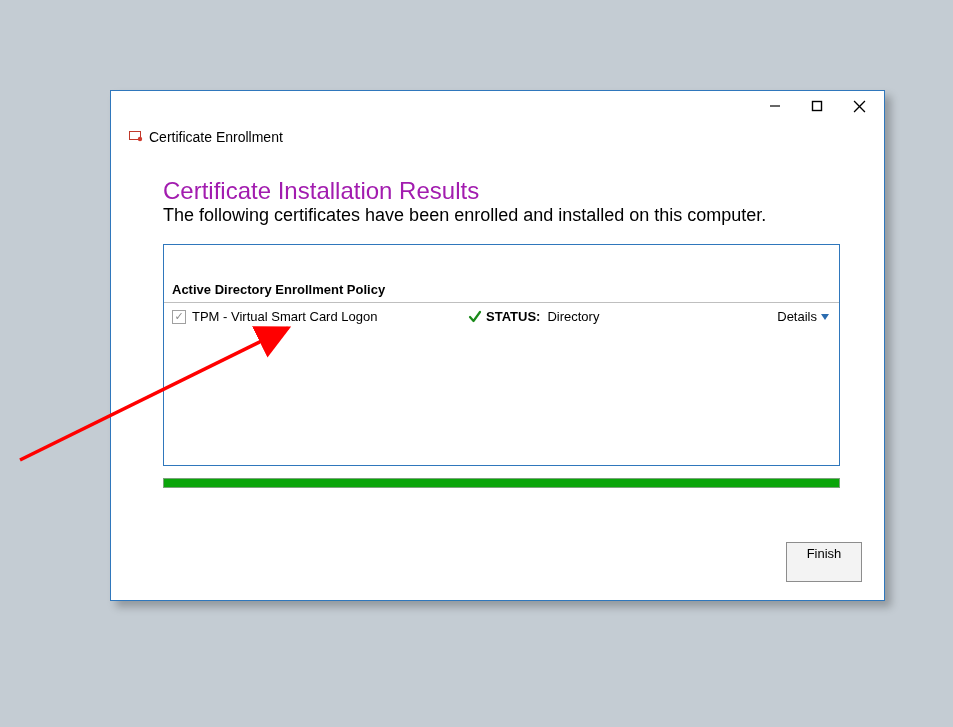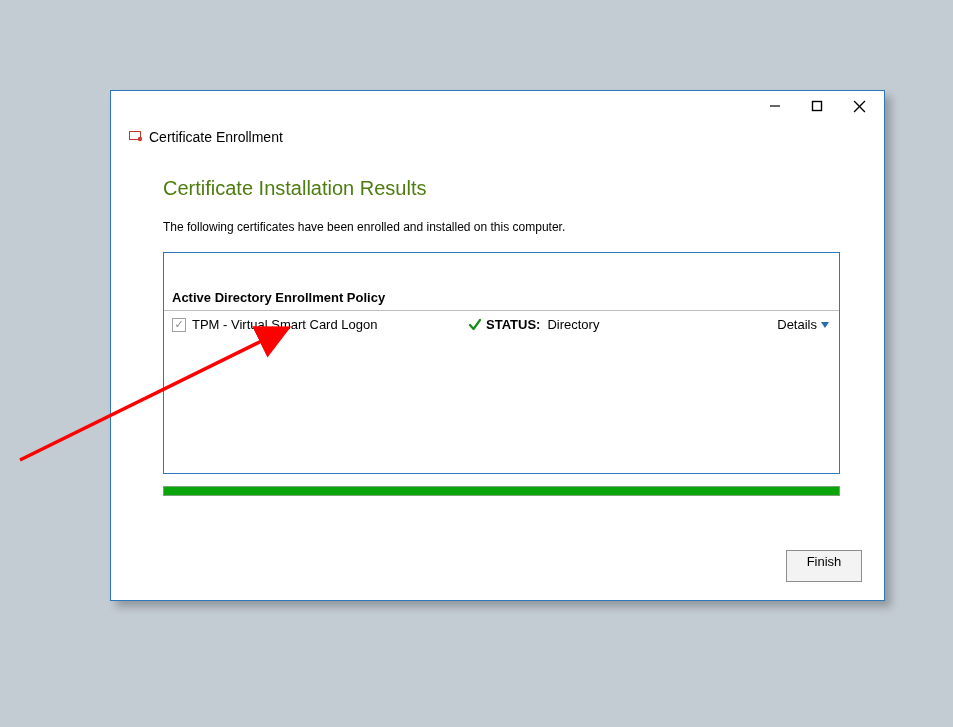--- a/index.html
+++ b/index.html
@@ -46,28 +46,27 @@
       display: flex;
       align-items: flex-start;
       gap: 6px;
       font-size: 14px;
     }
     .cert-icon { width: 14px; height: 12px; }
     .content {
       padding: 30px 44px 20px 52px;
     }
     .heading {
-      color: #4d7c0f;
-      font-size: 20px;
+      color: #a21caf;
+      font-size: 24px;
       font-weight: 400;
-      margin-bottom: 20px;
     }
     .subtext {
       color: #000;
-      font-size: 12px;
+      font-size: 18px;
       margin-bottom: 18px;
     }
     .policy-box {
       border: 1px solid #2f77bc;
       min-height: 222px;
     }
     .policy-header {
       font-weight: 700;
       font-size: 13px;
       padding: 5px 8px 5px 8px;
@@ -117,21 +116,21 @@
       background: #0aa50a;
       border: 1px solid #7aa37a;
     }
     .footer {
       display: flex;
       justify-content: flex-end;
       padding: 34px 22px 18px 22px;
     }
     .btn {
       width: 76px;
-      height: 32px;
+      height: 40px;
       background: #f3f3f3;
       border: 1px solid #8d8d8d;
       font-size: 13px;
       text-align: center;
       line-height: 22px;
     }
     .arrow-annot {
       position: absolute;
       left: 0px;
       top: 300px;

